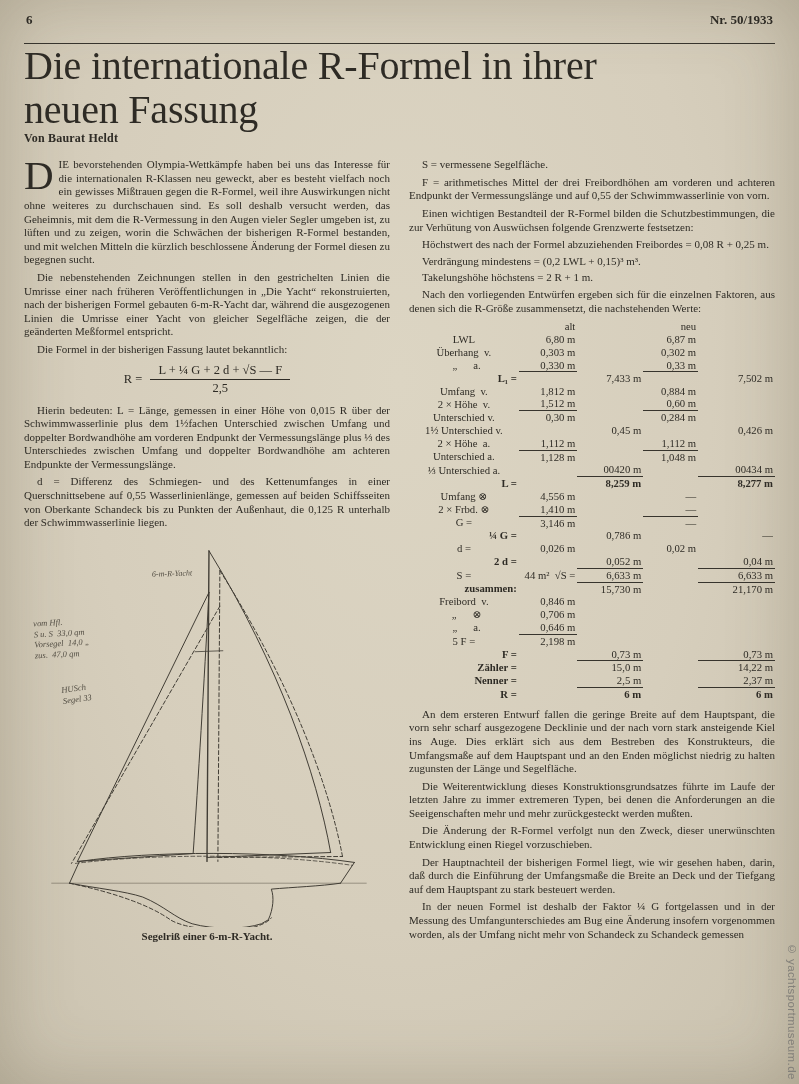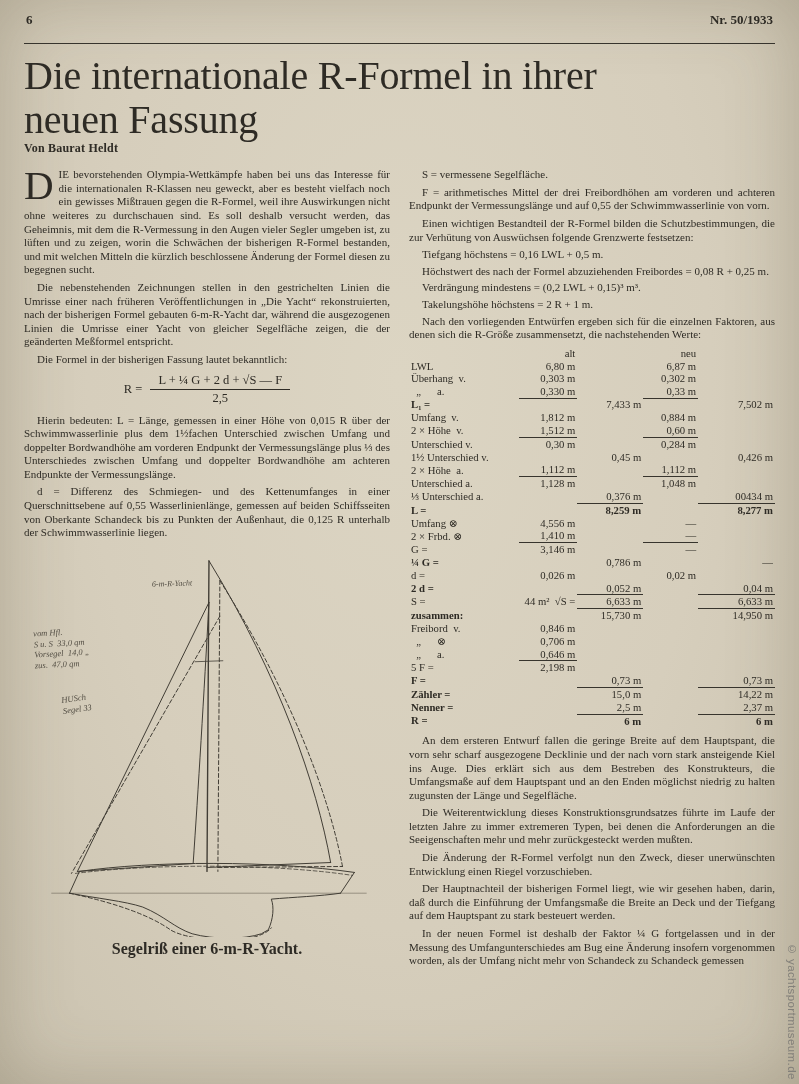--- a/index.html
+++ b/index.html
@@ -12,48 +12,48 @@
   }
   .page {
     position:relative; width:799px; height:1084px;
     padding:10px 24px 0;
     background:radial-gradient(ellipse at 50% 35%, #dcd5c3 0%, #d6cebc 55%, #cac2af 100%);
     box-shadow:inset 0 0 70px rgba(90,78,55,.28);
     overflow:hidden;
   }
   .pagehead { display:flex; justify-content:space-between; font-size:13px; font-weight:bold; padding:2px 2px 0; }
   .rule { border-top:1.6px solid #37342d; margin-top:15px; }
-  .title { font-size:40px; line-height:1.1; font-weight:normal; margin-top:10px; letter-spacing:-0.2px; }
+  .title { font-size:40px; line-height:1.1; font-weight:normal; margin-top:0; letter-spacing:-0.2px; }
   .title-row2 { display:flex; align-items:baseline; justify-content:space-between;flex-direction:column; }
   .byline { font-size:12px; font-weight:bold; letter-spacing:.2px; padding-right:2px; }
   .cols { display:flex; gap:19px; margin-top:13px; }
   .col { flex:1 1 0; min-width:0; }
   .col p { font-size:11px; line-height:13.6px; text-align:justify; text-indent:13px; margin-bottom:4px; }
   p.limit { margin-bottom:3px; }
   .dropcap { float:left; font-size:41px; line-height:33px; padding:1px 5px 0 0; }
   .formula { display:flex; justify-content:center; align-items:center; gap:8px; font-size:12.5px; margin:6px 0 8px; }
   .frac { display:inline-flex; flex-direction:column; text-align:center; }
   .frac .num { padding:0 8px 1px; border-bottom:1px solid #2e2b25; }
   .frac .den { padding-top:1px; }
   table.meas { border-collapse:collapse; width:100%; margin:5px 0 7px; font-size:10.7px; line-height:12.8px; table-layout:fixed; }
   table.meas td { padding:0 2px; white-space:nowrap; overflow:hidden; }
   col.w0{width:30%} col.w1{width:16%} col.w2{width:18%} col.w3{width:15%} col.w4{width:21%}
-  td.c0 { text-align:left; }
+  td.c0 { text-align:center; }
   td.c1, td.c2, td.c3, td.c4 { text-align:right; }
   td.u { border-bottom:1px solid #37342d; }
   td.b { font-weight:bold; }
-  td.r { text-align:left; }
+  td.r { text-align:right; }
   td.h { text-align:right; }
   .fig { margin-top:5px; position:relative; }
   .fig svg { display:block; width:100%; height:auto; }
   .ann { position:absolute; font-style:italic; font-size:8.5px; line-height:10.5px; color:#524d43; }
   .ann.block1 { left:10px; top:82px; transform:rotate(-3deg); }
   .ann.sig { left:38px; top:148px; transform:rotate(-8deg); }
   .ann.mastlabel { left:128px; top:34px; transform:rotate(-2deg); font-size:8px; }
-  figcaption { text-align:center; font-weight:bold; font-size:16px; margin-top:3px; }
+  figcaption { text-align:center; font-weight:bold; font-size:11px; margin-top:3px; }
   .watermark {
     position:absolute; right:1px; bottom:4px;
     writing-mode:vertical-rl;
     font-family:"Liberation Sans","DejaVu Sans",sans-serif;
     font-size:11.5px; letter-spacing:.4px; color:#83807a;
   }
 </style>
 </head>
 <body>
 
@@ -130,21 +130,20 @@
           <div>Segel 33</div>
         </div>
         <figcaption>Segelriß einer 6-m-R-Yacht.</figcaption>
       </figure>
     </div>
 
     <div class="col">
       <p>S = vermessene Segelfläche.</p>
       <p>F = arithmetisches Mittel der drei Freibordhöhen am vorderen und achteren Endpunkt der Vermessungslänge und auf 0,55 der Schwimmwasserlinie von vorn.</p>
       <p>Einen wichtigen Bestandteil der R-Formel bilden die Schutzbestimmungen, die zur Verhütung von Auswüchsen folgende Grenzwerte festsetzen:</p>
-      <p class="limit">Tiefgang höchstens = 0,16 LWL + 0,5 m.</p>
       <p class="limit">Höchstwert des nach der Formel abzuziehenden Freibordes = 0,08 R + 0,25 m.</p>
       <p class="limit">Verdrängung mindestens = (0,2 LWL + 0,15)³ m³.</p>
       <p class="limit">Takelungshöhe höchstens = 2 R + 1 m.</p>
       <p>Nach den vorliegenden Entwürfen ergeben sich für die einzelnen Faktoren, aus denen sich die R-Größe zusammensetzt, die nachstehenden Werte:</p>
 
       <table class="meas">
         <colgroup>
             <col class="w0">
             <col class="w1">
             <col class="w2">
@@ -225,21 +224,21 @@
             <tr>
               <td class="c0">Unterschied a.</td>
               <td class="c1">1,128 m</td>
               <td class="c2"></td>
               <td class="c3">1,048 m</td>
               <td class="c4"></td>
             </tr>
             <tr>
               <td class="c0">⅓ Unterschied a.</td>
               <td class="c1"></td>
-              <td class="c2 u">0,376 m</td>
+              <td class="c2 u">00420 m</td>
               <td class="c3"></td>
               <td class="c4 u">00434 m</td>
             </tr>
             <tr>
               <td class="c0 b r">L =</td>
               <td class="c1"></td>
               <td class="c2 b">8,259 m</td>
               <td class="c3"></td>
               <td class="c4 b">8,277 m</td>
             </tr>
@@ -290,21 +289,21 @@
               <td class="c1">44 m²&nbsp;&nbsp;√S =</td>
               <td class="c2 u">6,633 m</td>
               <td class="c3"></td>
               <td class="c4 u">6,633 m</td>
             </tr>
             <tr>
               <td class="c0 b r">zusammen:</td>
               <td class="c1"></td>
               <td class="c2">15,730 m</td>
               <td class="c3"></td>
-              <td class="c4">14,950 m</td>
+              <td class="c4">21,170 m</td>
             </tr>
             <tr>
               <td class="c0">Freibord&nbsp;&nbsp;v.</td>
               <td class="c1">0,846 m</td>
               <td class="c2"></td>
               <td class="c3"></td>
               <td class="c4"></td>
             </tr>
             <tr>
               <td class="c0">&nbsp;&nbsp;„&nbsp;&nbsp;&nbsp;&nbsp;&nbsp;&nbsp;⊗</td>

